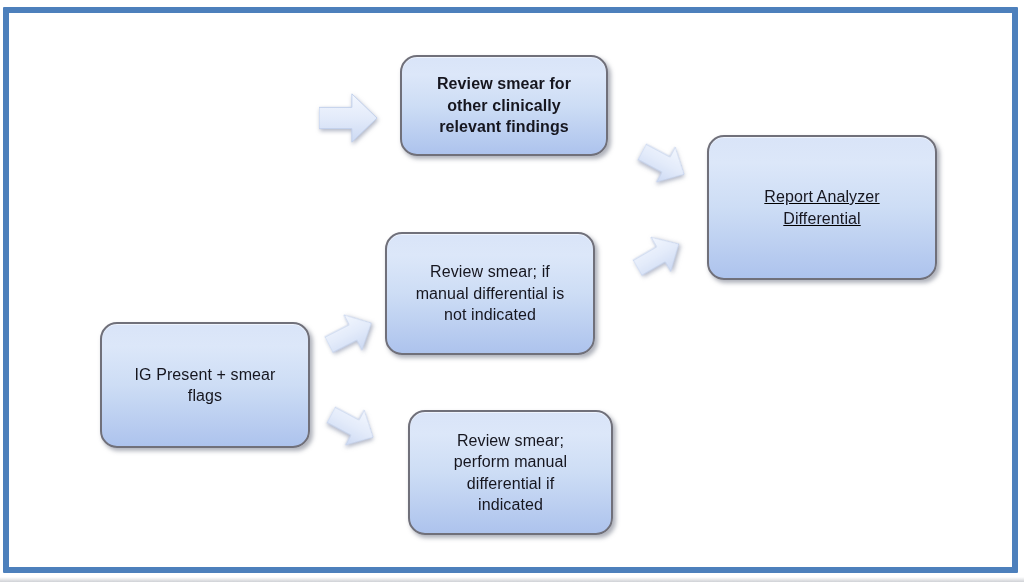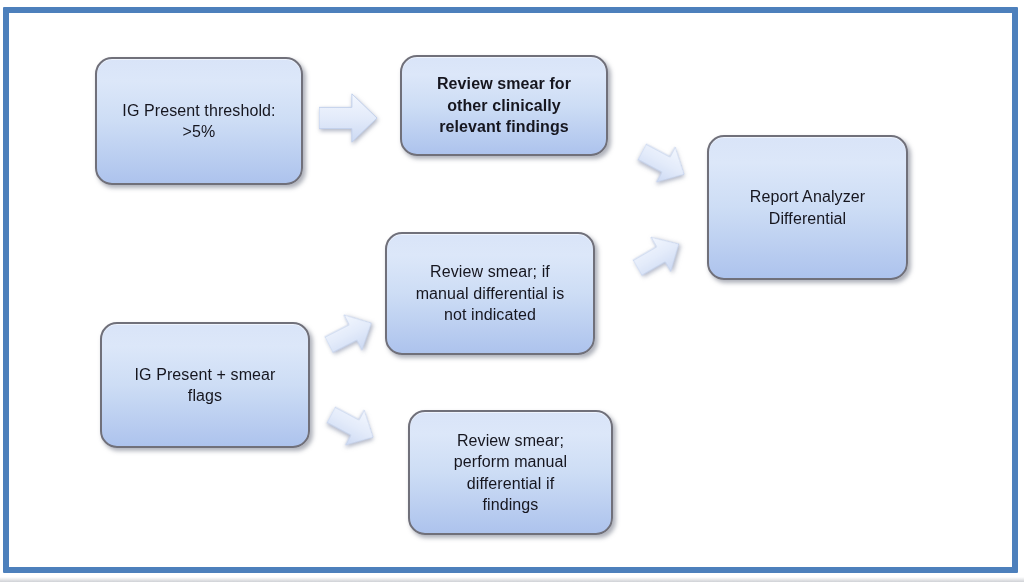--- a/index.html
+++ b/index.html
@@ -48,21 +48,21 @@
   }
   .node-label {
     white-space: pre-line;
     color: #16161f;
     font-size: 16px;
     line-height: 21.5px;
     letter-spacing: 0.1px;
   }
   .n1 { left: 95px;  top: 57px;  width: 208px; height: 128px; }
   .n2 { left: 400px; top: 55px;  width: 208px; height: 101px; font-weight: bold; }
-  .n3 { left: 707px; top: 135px; width: 201px; height: 145px; }
+  .n3 { left: 707px; top: 135px; width: 230px; height: 145px; text-decoration: underline; }
   .n4 { left: 385px; top: 232px; width: 210px; height: 123px; }
   .n5 { left: 100px; top: 322px; width: 210px; height: 126px; }
   .n6 { left: 408px; top: 410px; width: 205px; height: 125px; }
   .arrow {
     position: absolute;
     filter: drop-shadow(1.5px 2.5px 2px rgba(95,105,135,0.5));
   }
   .a1 { left: 319px; top: 93px;  width: 58px; height: 50px; }
   .a2 { left: 639px; top: 143px; width: 48px; height: 40px; transform: rotate(28deg); }
   .a3 { left: 634px; top: 236px; width: 48px; height: 40px; transform: rotate(-30deg); }
@@ -80,24 +80,20 @@
       <linearGradient id="arrowGrad" x1="0" y1="0" x2="0" y2="1">
         <stop offset="0" stop-color="#f3f7fe"></stop>
         <stop offset="0.5" stop-color="#e3ebfa"></stop>
         <stop offset="1" stop-color="#ccd9f3"></stop>
       </linearGradient>
     </defs>
   </svg>
 
   <div class="frame"></div>
 
-  <div class="node n1">
-    <span class="node-label">IG Present threshold:
-&gt;5%</span>
-  </div>
 
   <div class="node n2">
     <span class="node-label">Review smear for
 other clinically
 relevant findings</span>
   </div>
 
   <div class="node n3">
     <span class="node-label">Report Analyzer
 Differential</span>
@@ -111,21 +107,21 @@
 
   <div class="node n5">
     <span class="node-label">IG Present + smear
 flags</span>
   </div>
 
   <div class="node n6">
     <span class="node-label">Review smear;
 perform manual
 differential if
-findings</span>
+indicated</span>
   </div>
 
   <svg class="arrow a1" viewBox="0 0 60 50">
     <path d="M0,14 L34,14 L34,0 L60,25 L34,50 L34,36 L0,36 Z" fill="url(#arrowGrad)" stroke="#c2d0ec" stroke-width="1"></path>
   </svg>
 
   <svg class="arrow a2" viewBox="0 0 60 50">
     <path d="M0,14 L34,14 L34,0 L60,25 L34,50 L34,36 L0,36 Z" fill="url(#arrowGrad)" stroke="#c2d0ec" stroke-width="1"></path>
   </svg>
 

